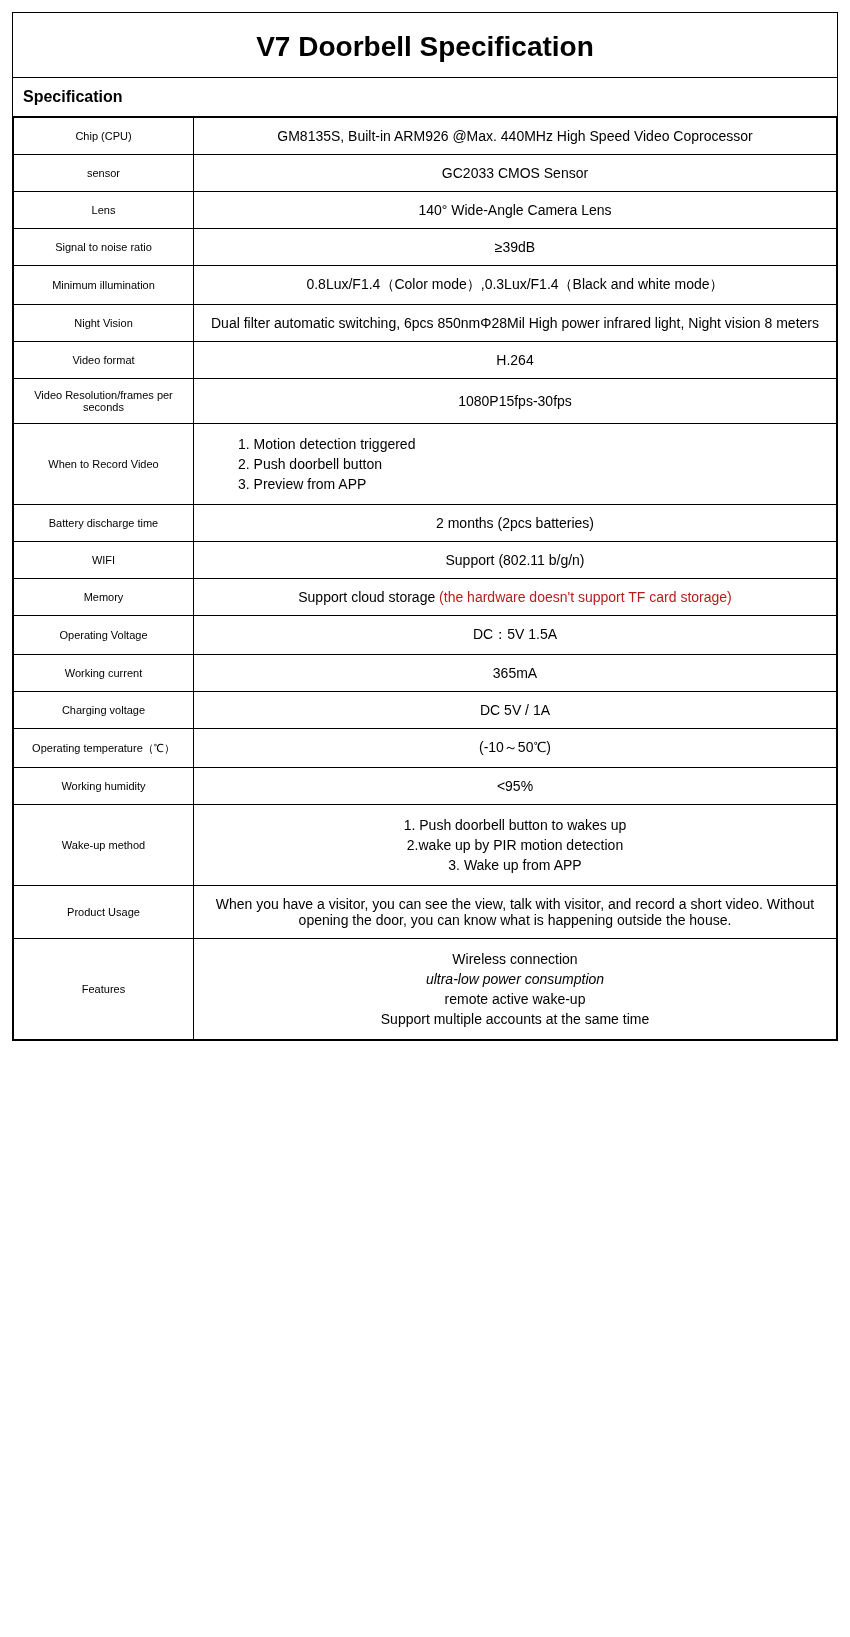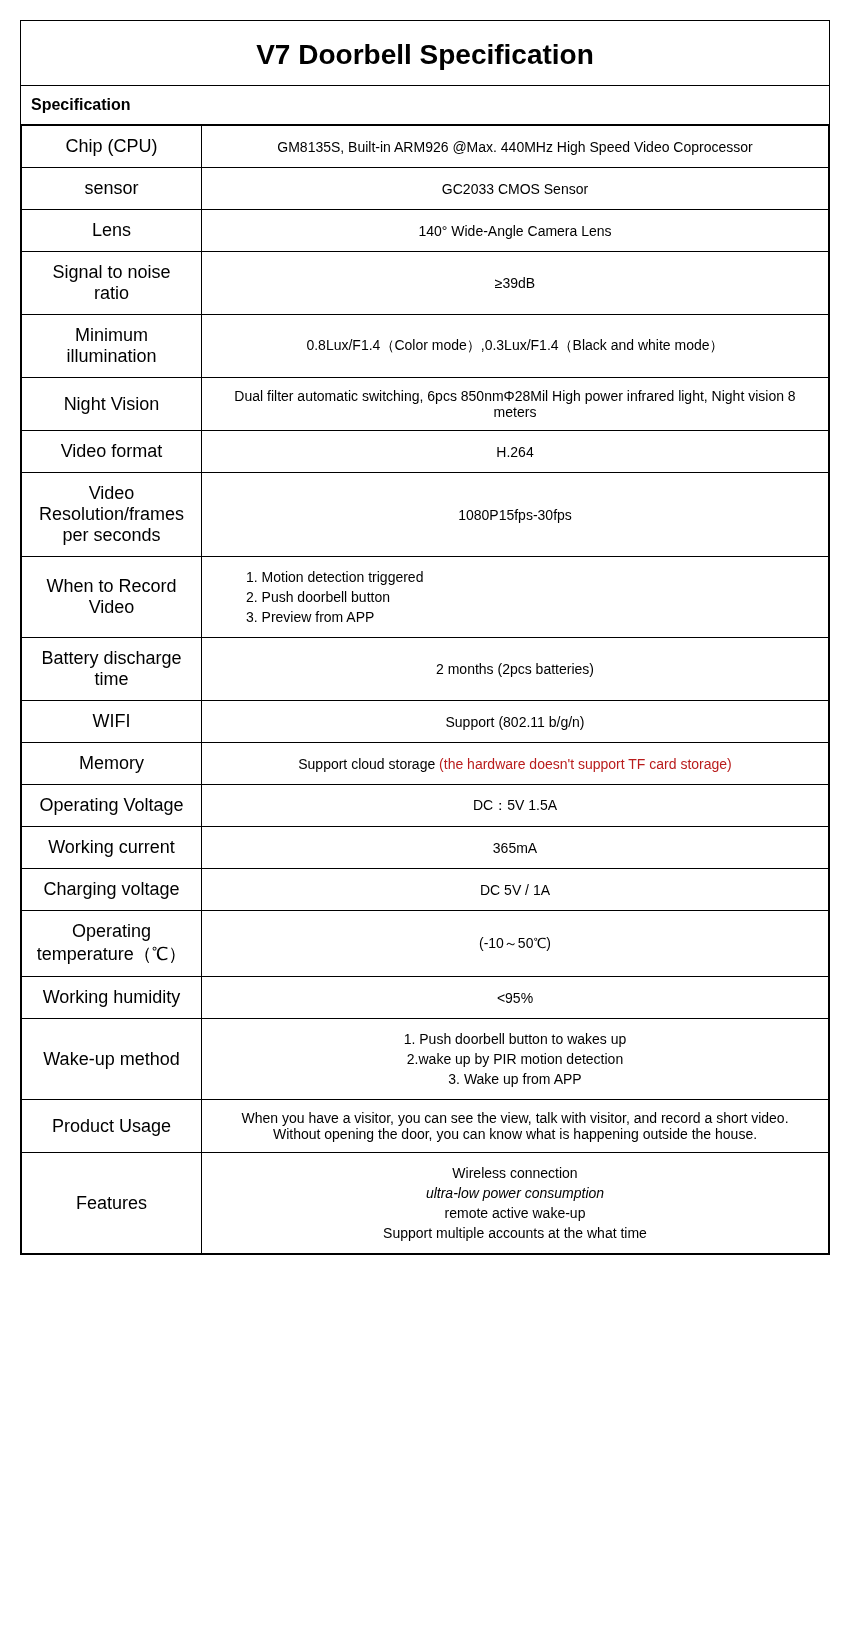--- a/index.html
+++ b/index.html
@@ -5,21 +5,21 @@
     * { box-sizing: border-box; margin: 0; padding: 0; }
     body {
       font-family: Arial, sans-serif;
       background: #fff;
       color: #000;
       width: 850px;
       margin: 0 auto;
     }
     .page-wrapper {
       border: 1.5px solid #000;
-      margin: 20px;
+      margin: 12px;
     }
     .page-title {
       text-align: center;
       font-size: 28px;
       font-weight: bold;
       padding: 18px 10px 14px;
       border-bottom: 1.5px solid #000;
     }
     .section-header {
       text-align: left;
@@ -34,21 +34,21 @@
     }
     td {
       border: 1px solid #000;
       padding: 10px 14px;
       font-size: 14px;
       vertical-align: middle;
     }
     .label-col {
       width: 180px;
       text-align: center;
-      font-size: 18px;
+      font-size: 11px;
     }
     .value-col {
       text-align: center;
     }
     .value-left {
       text-align: left;
     }
     .red-text {
       color: #b91c1c;
     }
@@ -144,18 +144,18 @@
         <tr>
           <td class="label-col">Product Usage</td>
           <td class="value-col">When you have a visitor, you can see the view, talk with visitor, and record a short video. Without opening the door, you can know what is happening outside the house.</td>
         </tr>
         <tr>
           <td class="label-col">Features</td>
           <td class="value-col">
             <div style="padding-top: 2px; padding-bottom: 2px;">Wireless connection</div>
             <div style="padding-top: 2px; padding-bottom: 2px; font-style: italic;">ultra-low power consumption</div>
             <div style="padding-top: 2px; padding-bottom: 2px;">remote active wake-up</div>
-            <div style="padding-top: 2px; padding-bottom: 2px;">Support multiple accounts at the what time</div>
+            <div style="padding-top: 2px; padding-bottom: 2px;">Support multiple accounts at the same time</div>
           </td>
         </tr>
       </tbody>
   </table>
 </div>
 
 </body></html>

